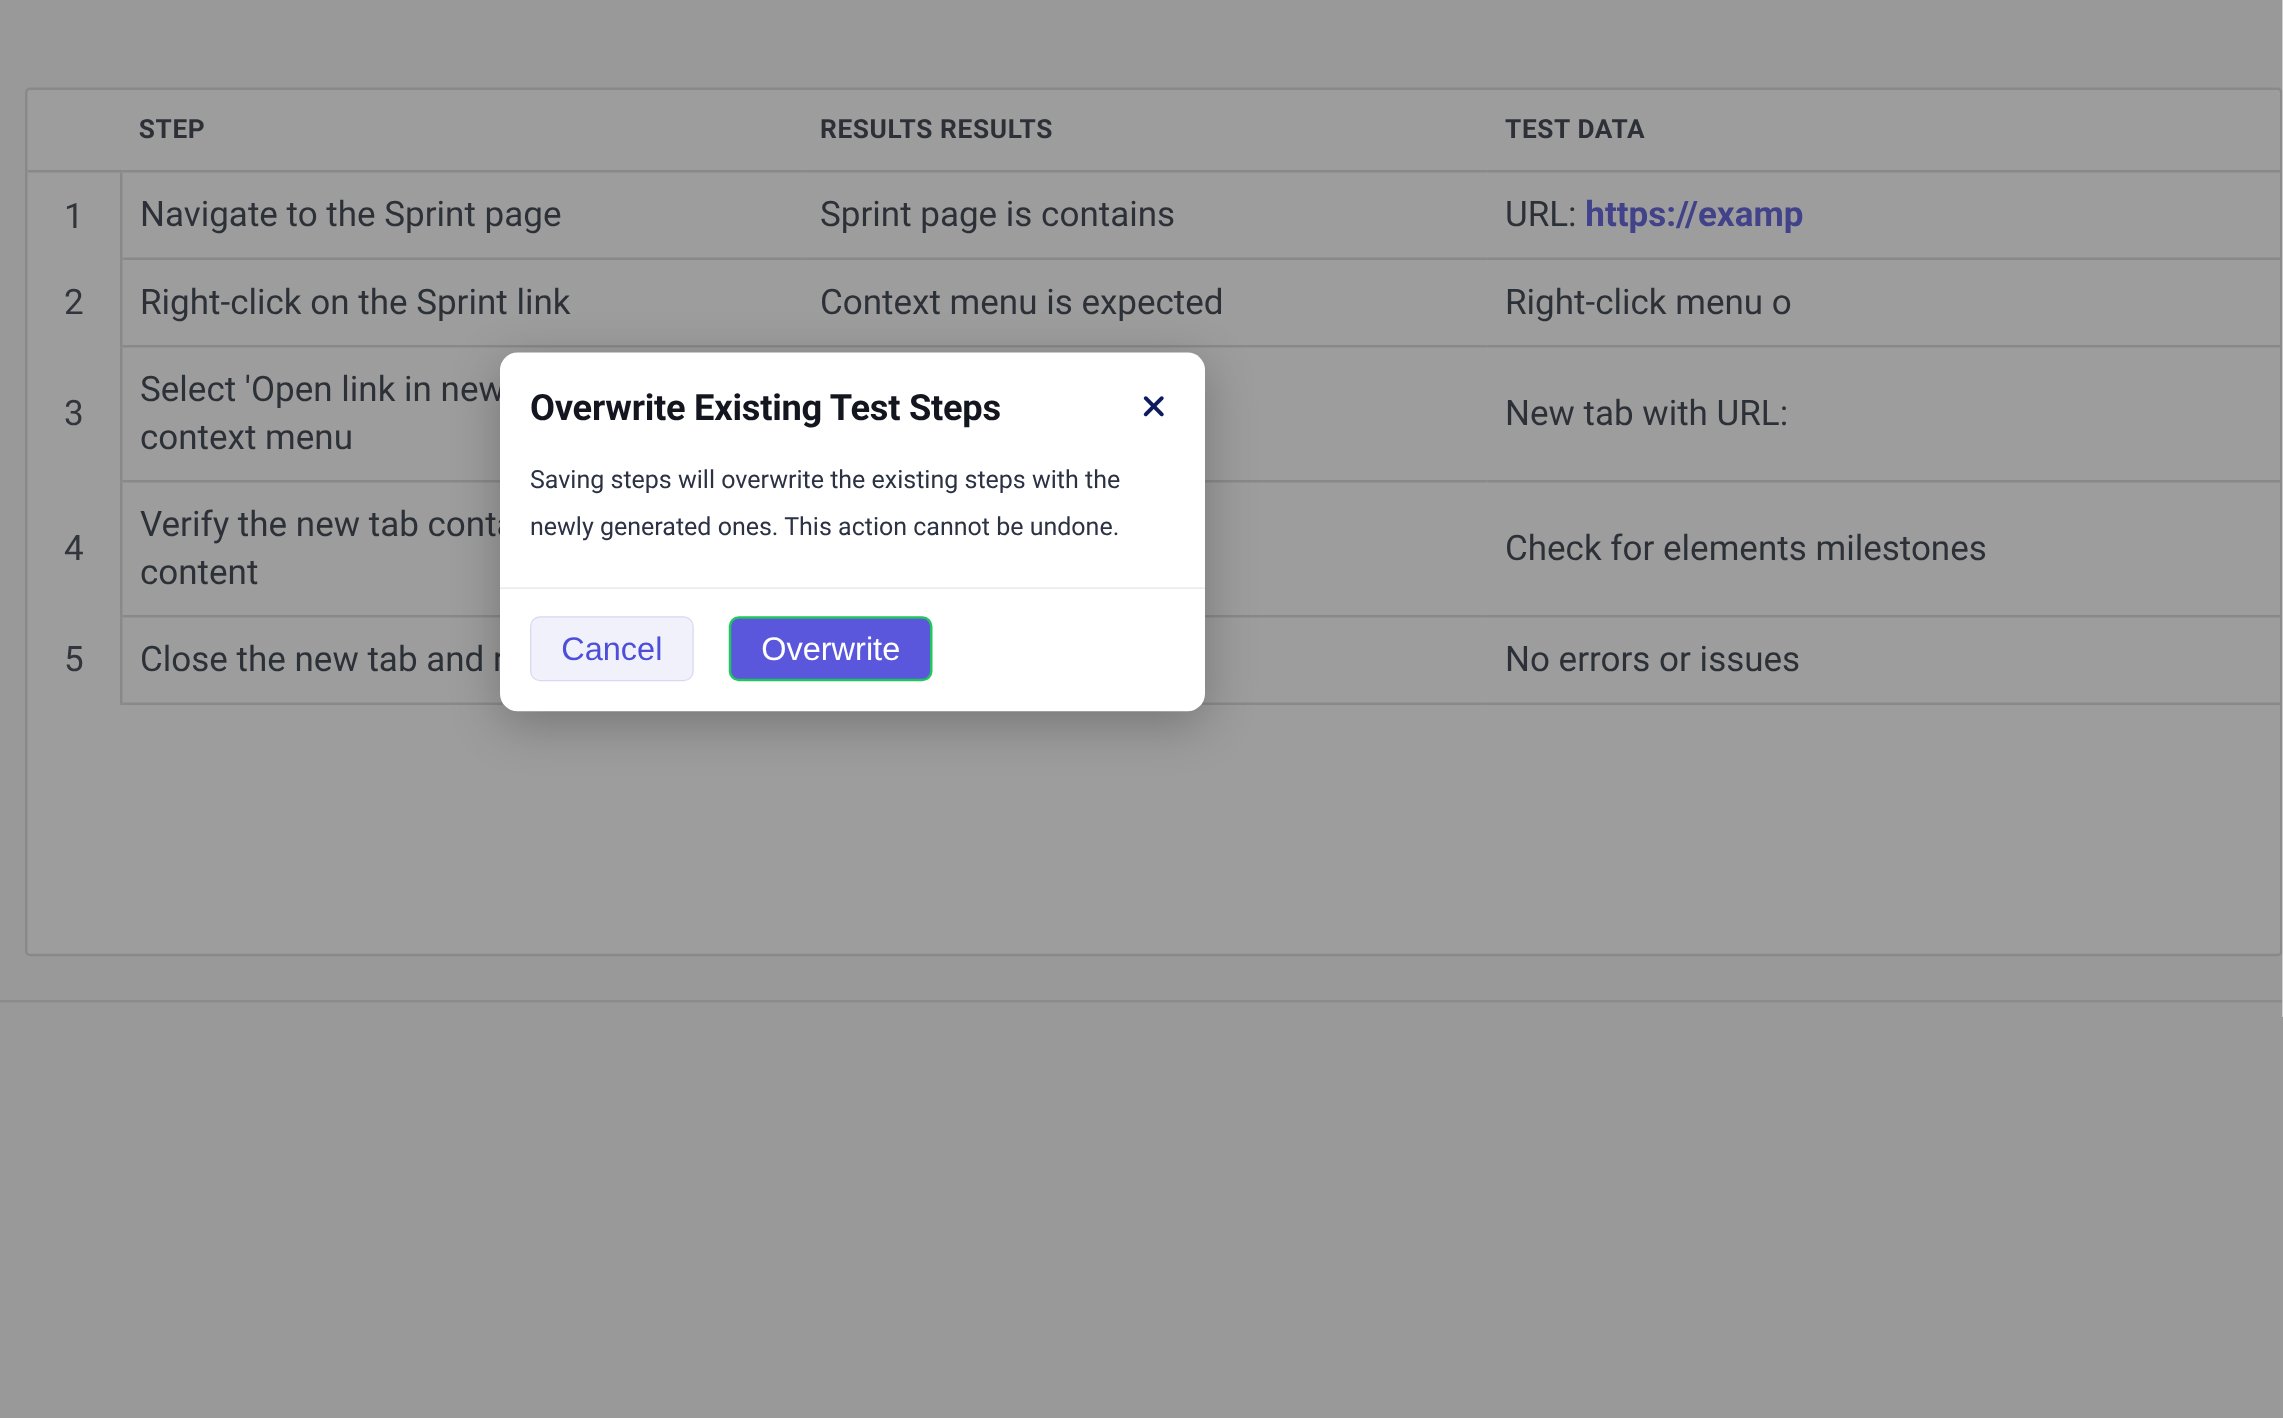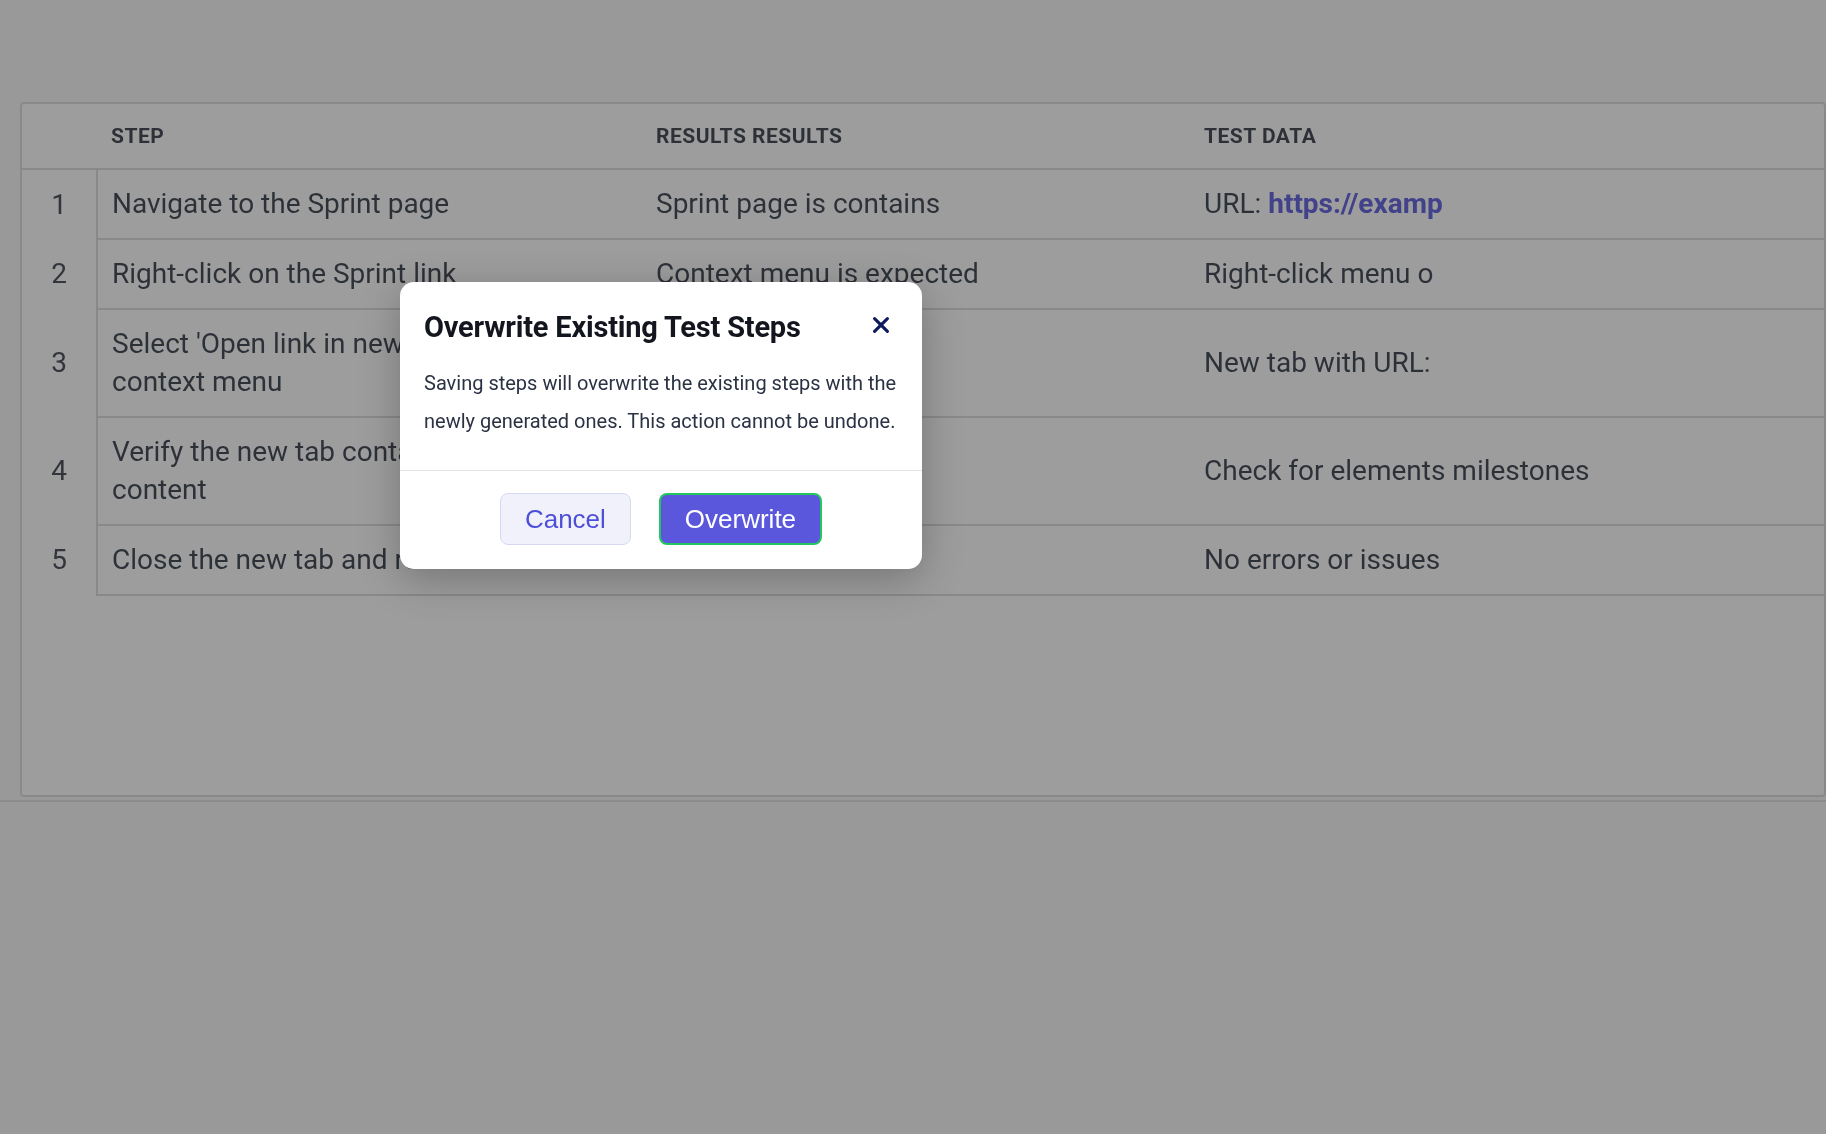--- a/index.html
+++ b/index.html
@@ -23,21 +23,20 @@
   .table-wrapper {
     position: absolute;
     left: 20px;
     top: 70px;
     width: 1806px;
     height: 695px;
     border: 2px solid #d6d7db;
     border-radius: 4px;
     background: #ffffff;
     overflow: hidden;
-    margin-top: 32px;
   }
 
   .table {
     width: 100%;
     border-collapse: collapse;
     table-layout: fixed;
   }
 
   .table thead th {
     text-align: left;
@@ -107,21 +106,21 @@
     inset: 0;
     background: rgba(60,60,60,0.5);
     z-index: 10;
   }
 
   
   .modal {
     position: absolute;
     left: 400px;
     top: 282px;
-    width: 522px;
+    width: 564px;
     background: #ffffff;
     border-radius: 14px;
     box-shadow: 0 10px 40px rgba(0,0,0,0.25);
     z-index: 20;
     overflow: hidden;
   }
 
   .modal-header {
     display: flex;
     align-items: flex-start;
@@ -155,21 +154,21 @@
     padding: 14px 24px 30px 24px;
     font-size: 20px;
     line-height: 38px;
     color: #2b3244;
   }
 
   .modal-footer {
     border-top: 1px solid #e4e5ea;
     padding: 22px 24px 24px 24px;
     display: flex;
-    justify-content: center;
+    justify-content: flex-start;
     gap: 28px;
   }
 
   .btn {
     font-size: 26px;
     font-weight: 500;
     padding: 11px 24px;
     border-radius: 8px;
     cursor: pointer;
     border: 1px solid transparent;

